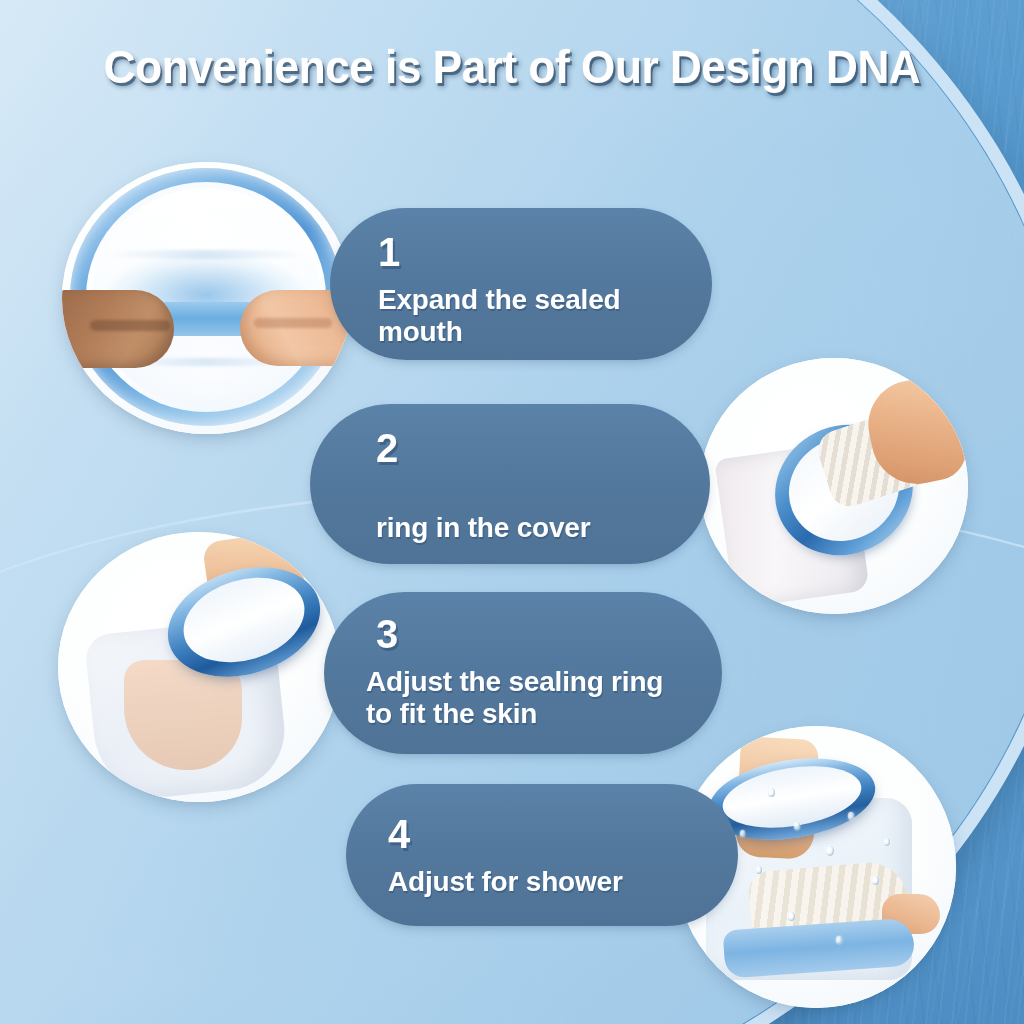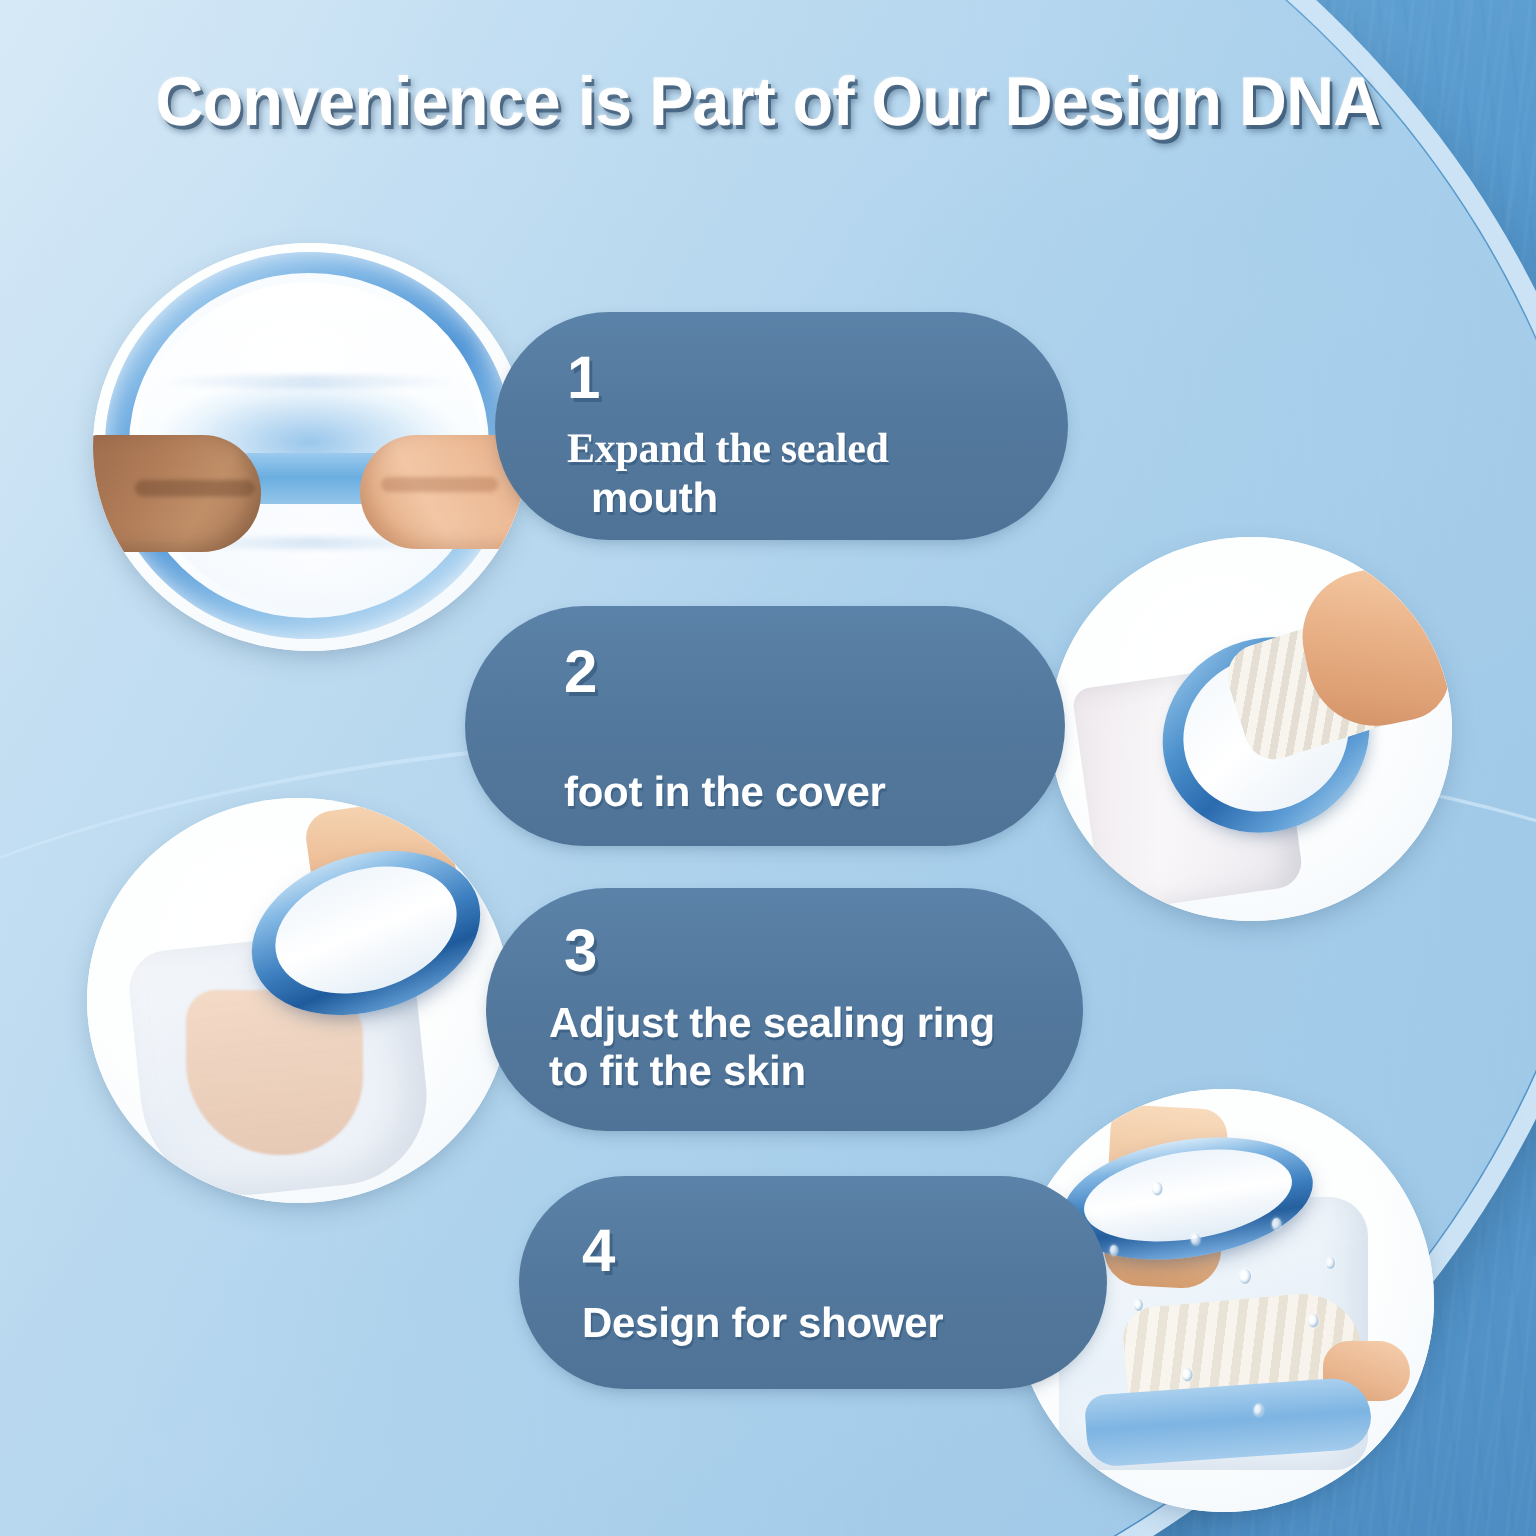--- a/index.html
+++ b/index.html
@@ -350,33 +350,33 @@
     <div class="drop" style="left:172px;top:86px;width:6px;height:8px;"></div>
     <div class="drop" style="left:196px;top:150px;width:7px;height:9px;"></div>
     <div class="drop" style="left:112px;top:186px;width:7px;height:9px;"></div>
     <div class="drop" style="left:160px;top:210px;width:6px;height:8px;"></div>
     <div class="drop" style="left:208px;top:112px;width:6px;height:8px;"></div>
     <div class="drop" style="left:64px;top:104px;width:5px;height:7px;"></div>
   </div>
 
   <div class="pill" id="pill1" style="left:330px;top:208px;width:382px;height:152px;">
     <span class="num" style="left:48px;top:24px;">1</span>
-    <span class="txt" style="left:48px;top:76px;width:320px;font-family:Liberation Serif, serif;">Expand the sealed</span>
-    <span class="txt" style="left:64px;top:108px;width:320px;">mouth</span>
+    <span class="txt" style="left:48px;top:76px;width:320px;">Expand the sealed</span>
+    <span class="txt" style="left:48px;top:108px;width:320px;">mouth</span>
   </div>
 
   <div class="pill" id="pill2" style="left:310px;top:404px;width:400px;height:160px;">
     <span class="num" style="left:66px;top:24px;">2</span>
-    <span class="txt" style="left:66px;top:108px;width:330px;">foot in the cover</span>
+    <span class="txt" style="left:66px;top:108px;width:330px;">ring in the cover</span>
   </div>
 
   <div class="pill" id="pill3" style="left:324px;top:592px;width:398px;height:162px;">
     <span class="num" style="left:52px;top:22px;">3</span>
     <span class="txt" style="left:42px;top:74px;width:350px;">Adjust the sealing ring</span>
     <span class="txt" style="left:42px;top:106px;width:350px;">to fit the skin</span>
   </div>
 
   <div class="pill" id="pill4" style="left:346px;top:784px;width:392px;height:142px;">
     <span class="num" style="left:42px;top:30px;">4</span>
-    <span class="txt" style="left:42px;top:82px;width:340px;">Design for shower</span>
+    <span class="txt" style="left:42px;top:82px;width:340px;">Adjust for shower</span>
   </div>
 
 </div>
 
 </body></html>

